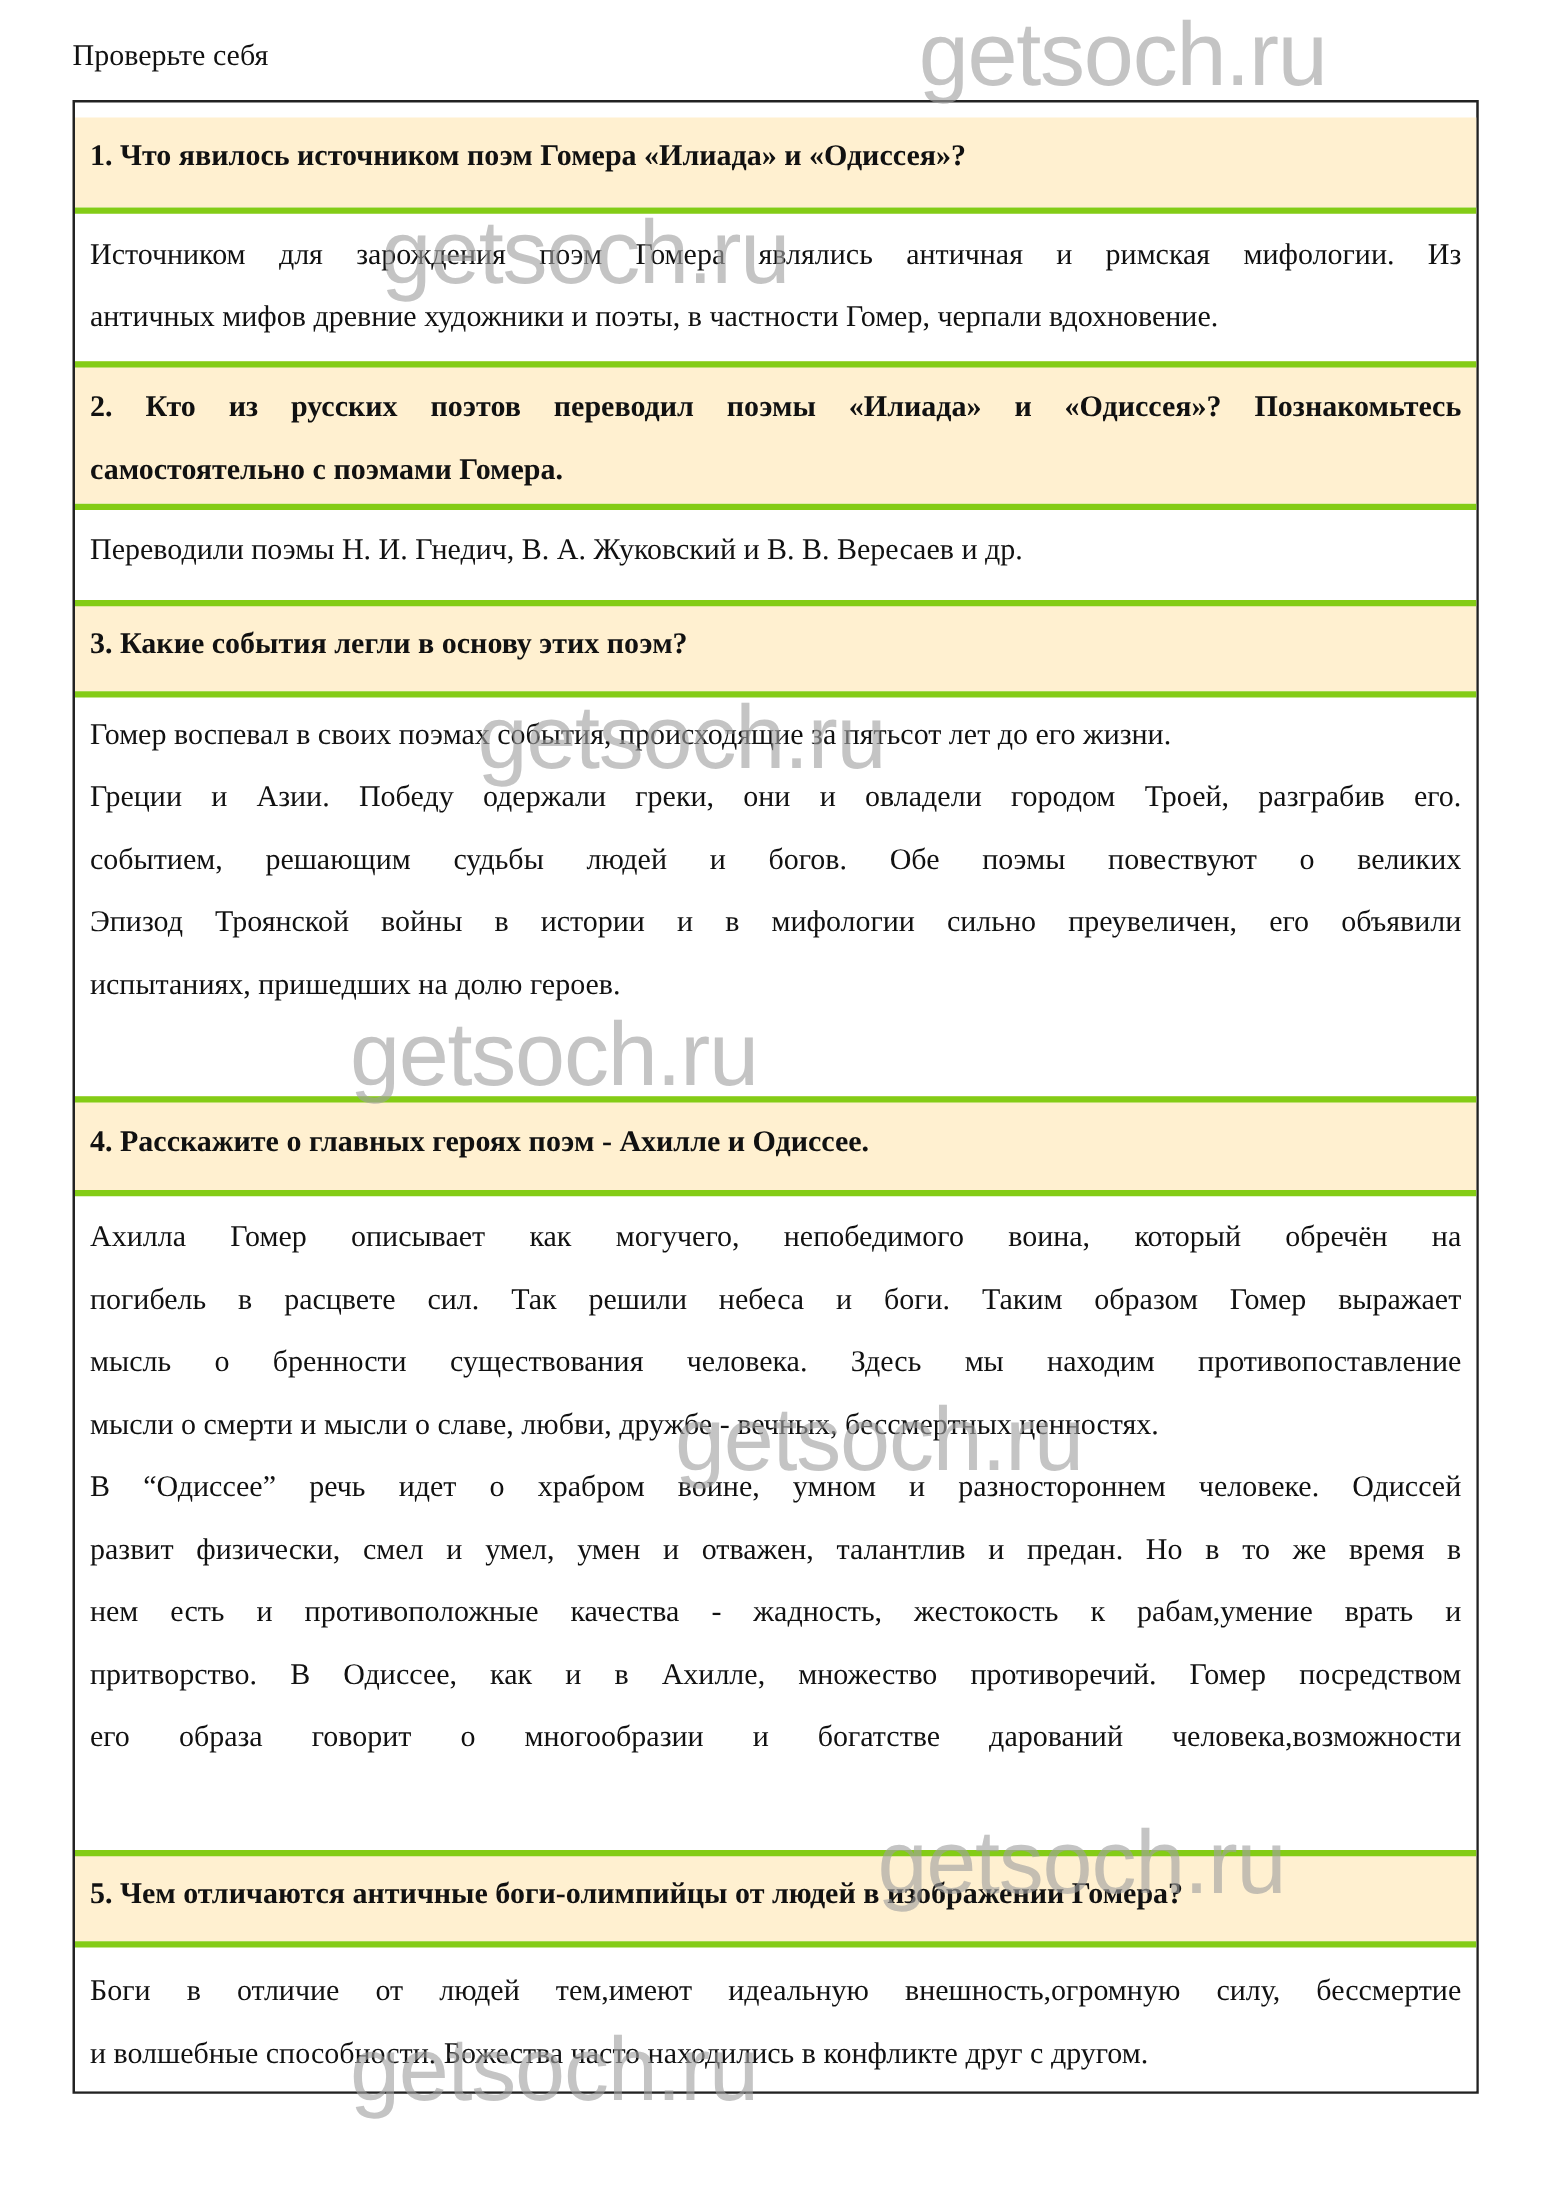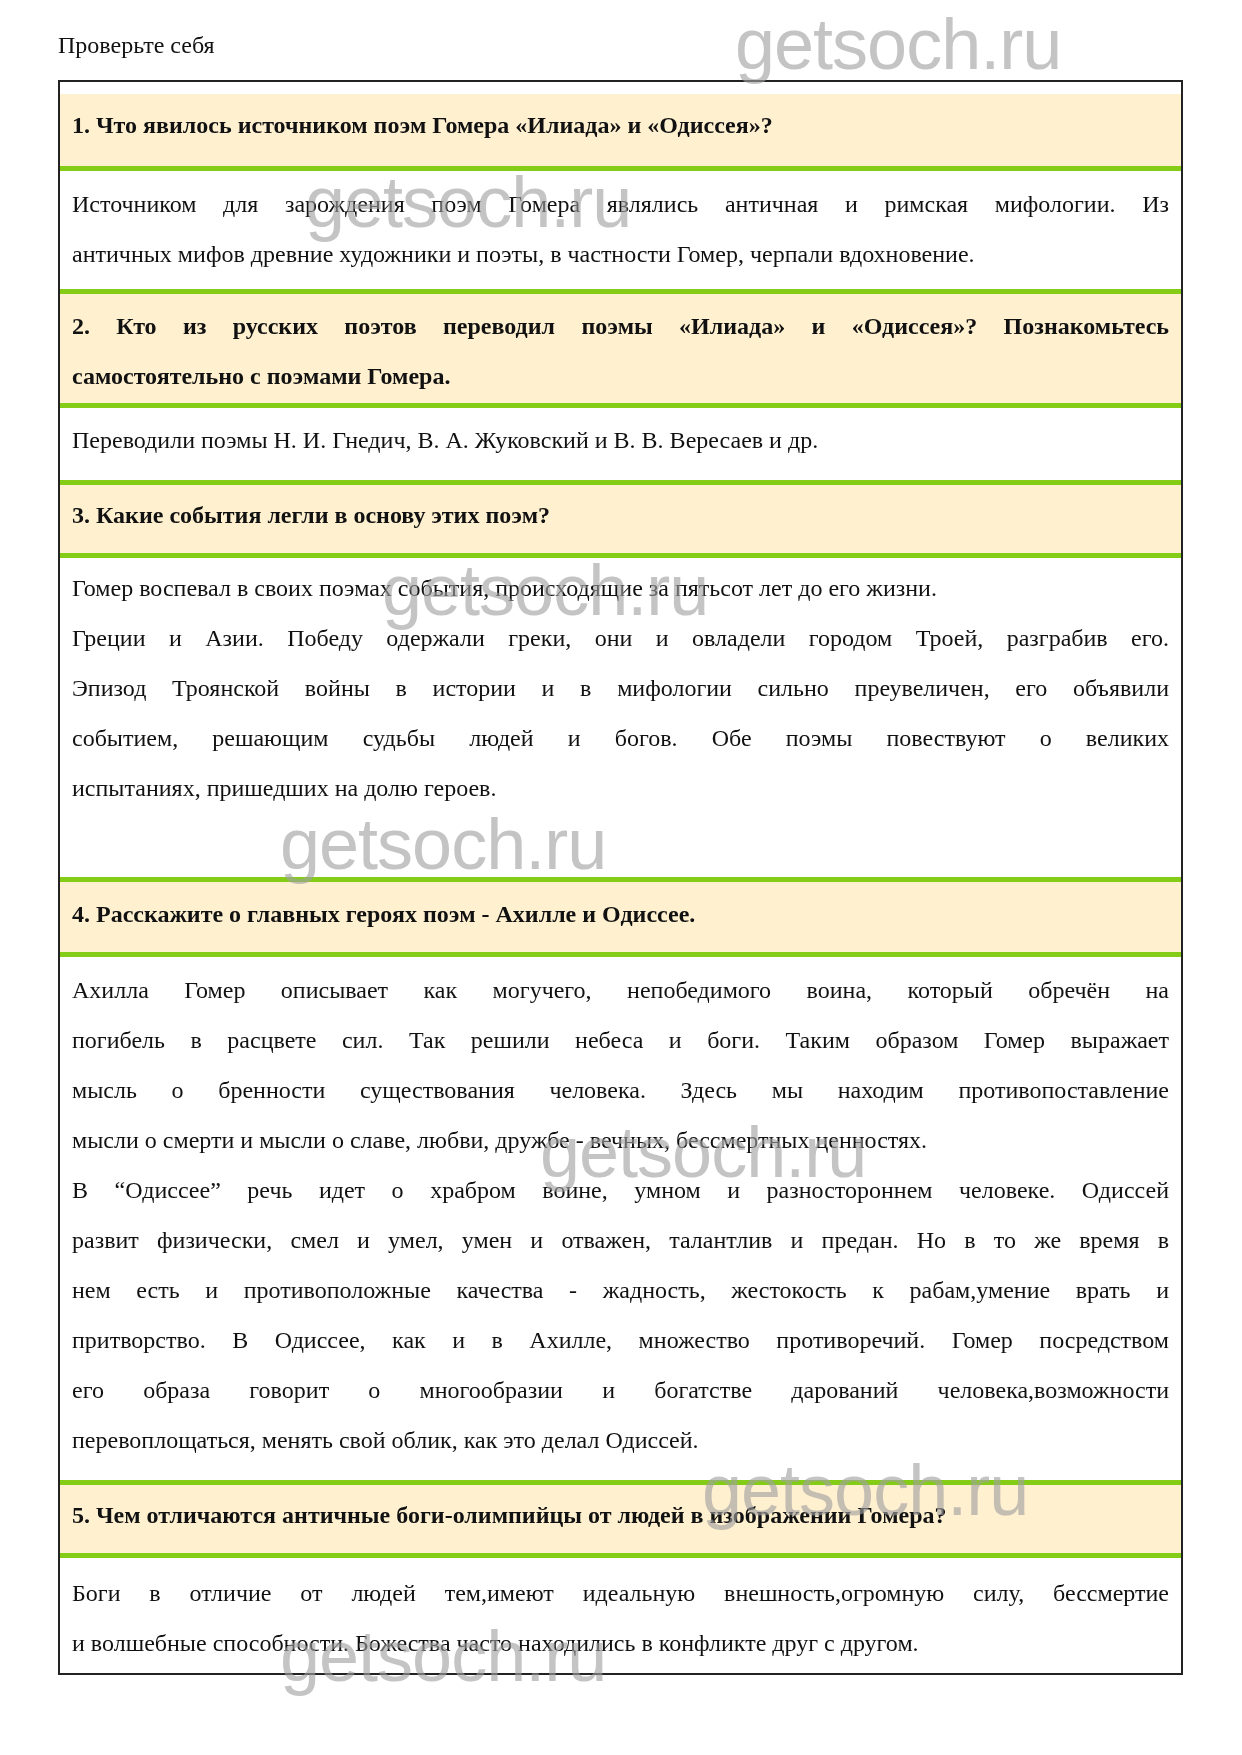--- a/index.html
+++ b/index.html
@@ -60,39 +60,38 @@
   <div class="row a-row a2">
     <span class="line nojust">Переводили поэмы Н. И. Гнедич, В. А. Жуковский и В. В. Вересаев и др.</span>
   </div>
 
   <div class="row q-row q3">
     <span class="line nojust">3. Какие события легли в основу этих поэм?</span>
   </div>
   <div class="row a-row a3">
     <span class="line nojust">Гомер воспевал в своих поэмах события, происходящие за пятьсот лет до его жизни.</span>
     <span class="line just">Греции и Азии. Победу одержали греки, они и овладели городом Троей, разграбив его.</span>
+    <span class="line just">событием, решающим судьбы людей и богов. Обе поэмы повествуют о великих</span>
     <span class="line just">Эпизод Троянской войны в истории и в мифологии сильно преувеличен, его объявили</span>
-    <span class="line just">событием, решающим судьбы людей и богов. Обе поэмы повествуют о великих</span>
     <span class="line nojust">испытаниях, пришедших на долю героев.</span>
   </div>
 
   <div class="row q-row q4">
     <span class="line nojust">4. Расскажите о главных героях поэм - Ахилле и Одиссее.</span>
   </div>
   <div class="row a-row a4">
     <span class="line just">Ахилла Гомер описывает как могучего, непобедимого воина, который обречён на</span>
     <span class="line just">погибель в расцвете сил. Так решили небеса и боги. Таким образом Гомер выражает</span>
     <span class="line just">мысль о бренности существования человека. Здесь мы находим противопоставление</span>
     <span class="line nojust">мысли о смерти и мысли о славе,  любви, дружбе - вечных, бессмертных ценностях.</span>
     <span class="line just">В “Одиссее” речь идет о храбром воине, умном и разностороннем человеке. Одиссей</span>
     <span class="line just">развит физически, смел и умел, умен и отважен, талантлив и предан. Но в то же время в</span>
     <span class="line just">нем есть и противоположные качества - жадность, жестокость к рабам,умение врать и</span>
     <span class="line just">притворство. В Одиссее, как и в Ахилле, множество противоречий. Гомер посредством</span>
     <span class="line just">его образа говорит о многообразии и богатстве дарований человека,возможности</span>
-    <span class="line nojust">перевоплощаться, менять свой облик, как это делал Одиссей.</span>
   </div>
 
   <div class="row q-row q5">
     <span class="line nojust">5. Чем отличаются античные боги-олимпийцы от людей в изображении Гомера?</span>
   </div>
   <div class="row a-row a5">
     <span class="line just">Боги в отличие от людей тем,имеют идеальную внешность,огромную силу, бессмертие</span>
     <span class="line nojust">и волшебные способности. Божества часто находились в конфликте друг с другом.</span>
   </div>
 </div>

